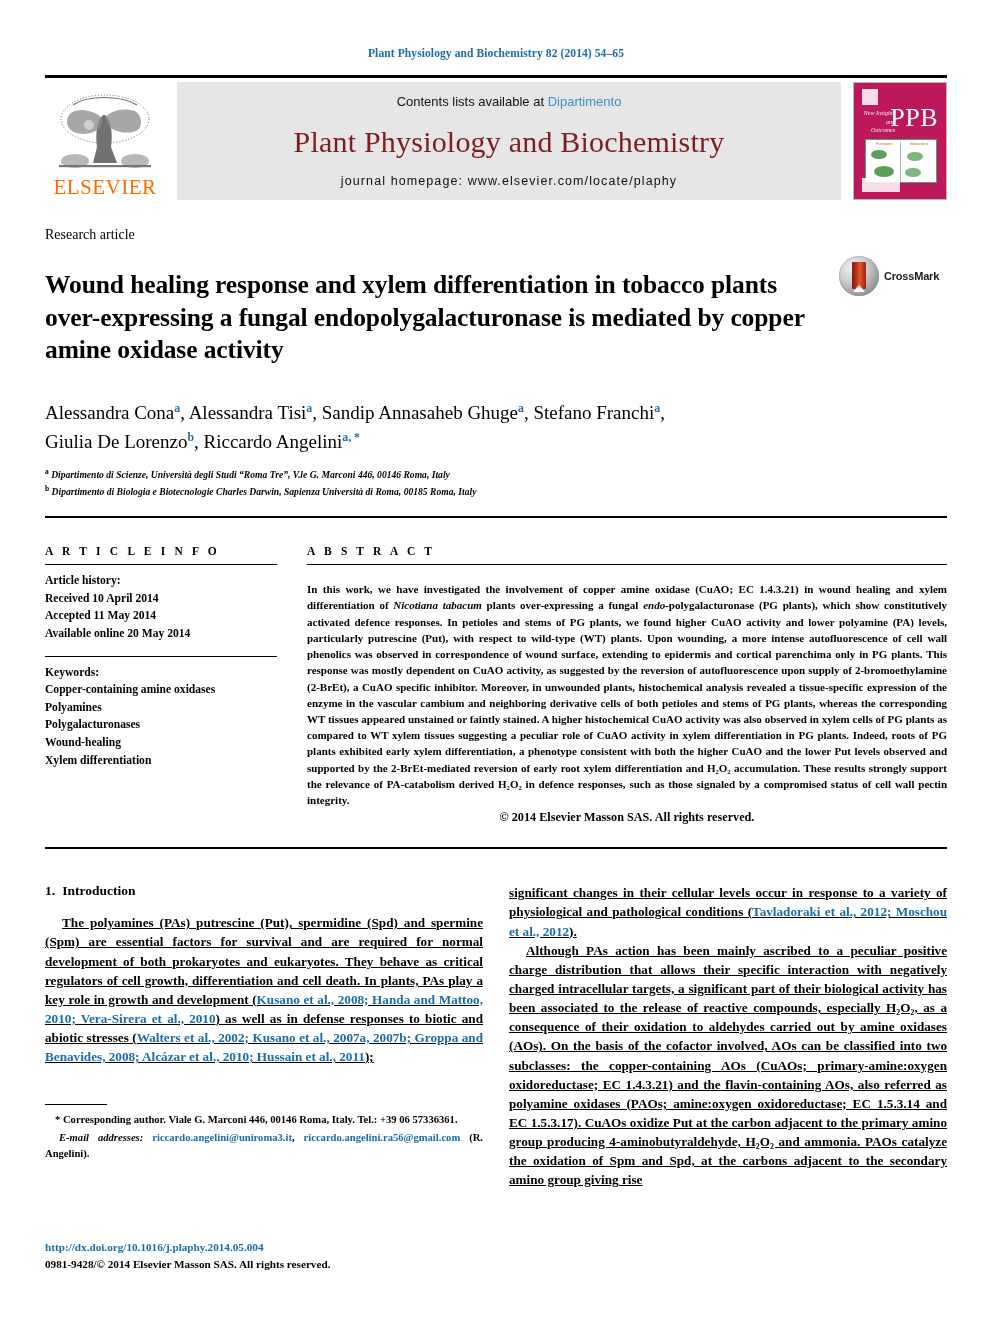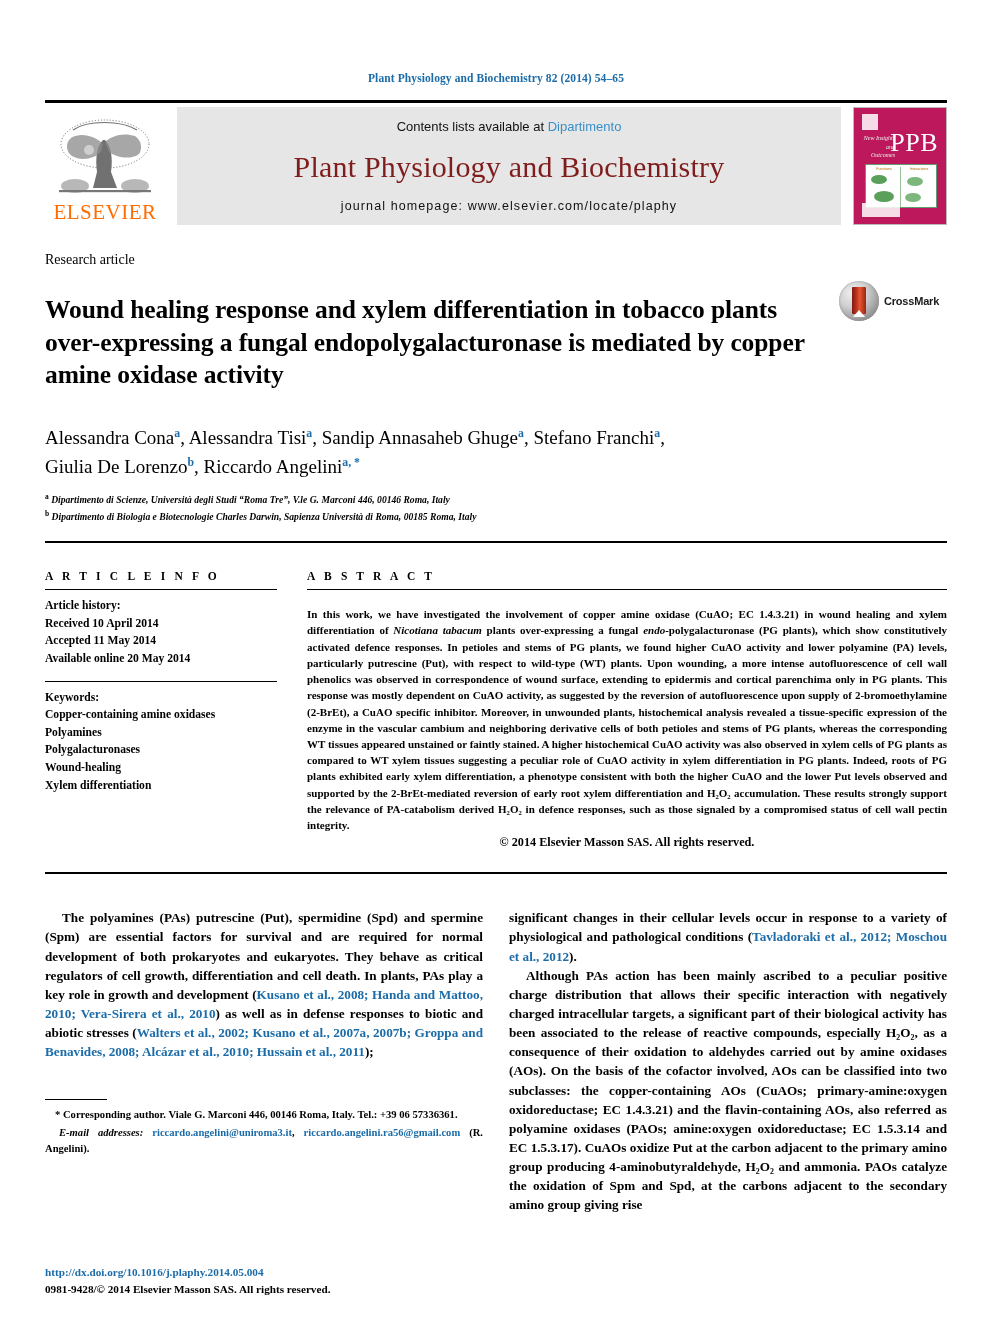--- a/index.html
+++ b/index.html
@@ -23,21 +23,21 @@
     padding: 0 45px;
   }
 
   
   .running-head {
     text-align: center;
     color: #1b6ca8;
     font-weight: bold;
     font-size: 11.5px;
     letter-spacing: .1px;
-    padding-top: 72px;
+    padding-top: 47px;
   }
 
   
   .rule-thick {
     border-top: 3px solid #000;
     margin-top: 16px;
   }
   .header-band {
     display: flex;
     align-items: stretch;
@@ -329,20 +329,21 @@
     font-family: "Liberation Serif", serif;
     margin-bottom: 14px;
   }
   .h2 .num { margin-right: 7px; }
   .para {
     font-size: 13.2px;
     line-height: 1.45;
     text-align: justify;
     font-weight: bold;
     font-family: "Liberation Serif", serif;
+    text-decoration: underline;
   }
   .para.indent { text-indent: 17px; }
   .cite { color: #1b6ca8; }
   .footnote-rule {
     border-top: 1.2px solid #000;
     width: 62px;
     margin: 38px 0 7px 0;
   }
   .footnote {
     font-size: 10.6px;
@@ -474,20 +475,23 @@
       <div class="abstract-body"><span>In this work, we have investigated the involvement of copper amine oxidase (CuAO; EC 1.4.3.21) in wound healing and xylem differentiation of </span><i>Nicotiana tabacum</i><span> plants over-expressing a fungal </span><i>endo-</i><span>polygalacturonase (PG plants), which show constitutively activated defence responses. In petioles and stems of PG plants, we found higher CuAO activity and lower polyamine (PA) levels, particularly putrescine (Put), with respect to wild-type (WT) plants. Upon wounding, a more intense autofluorescence of cell wall phenolics was observed in correspondence of wound surface, extending to epidermis and cortical parenchima only in PG plants. This response was mostly dependent on CuAO activity, as suggested by the reversion of autofluorescence upon supply of 2-bromoethylamine (2-BrEt), a CuAO specific inhibitor. Moreover, in unwounded plants, histochemical analysis revealed a tissue-specific expression of the enzyme in the vascular cambium and neighboring derivative cells of both petioles and stems of PG plants, whereas the corresponding WT tissues appeared unstained or faintly stained. A higher histochemical CuAO activity was also observed in xylem cells of PG plants as compared to WT xylem tissues suggesting a peculiar role of CuAO activity in xylem differentiation in PG plants. Indeed, roots of PG plants exhibited early xylem differentiation, a phenotype consistent with both the higher CuAO and the lower Put levels observed and supported by the 2-BrEt-mediated reversion of early root xylem differentiation and H₂O₂ accumulation. These results strongly support the relevance of PA-catabolism derived H₂O₂ in defence responses, such as those signaled by a compromised status of cell wall pectin integrity.</span></div>
       <div class="copyright">© 2014 Elsevier Masson SAS. All rights reserved.</div>
     </div>
   </div>
 
   <div class="rule-major" style="margin-top:22px;"></div>
 
   <div class="body-cols">
 
     <div class="bcol" style="height:390px;">
+      <div class="h2">
+        <span class="num">1.</span><span>Introduction</span>
+      </div>
       <p class="para indent" style="margin:0;"><span>The polyamines (PAs) putrescine (Put), spermidine (Spd) and spermine (Spm) are essential factors for survival and are required for normal development of both prokaryotes and eukaryotes. They behave as critical regulators of cell growth, differentiation and cell death. In plants, PAs play a key role in growth and development (</span><span class="cite">Kusano et al., 2008; Handa and Mattoo, 2010; Vera-Sirera et al., 2010</span><span>) as well as in defense responses to biotic and abiotic stresses (</span><span class="cite">Walters et al., 2002; Kusano et al., 2007a, 2007b; Groppa and Benavides, 2008; Alcázar et al., 2010; Hussain et al., 2011</span><span>);</span></p>
 
       <div class="footnote-rule"></div>
       <div class="footnote">
         <div style="text-indent:10px;"><span>*</span> <span>Corresponding author. Viale G. Marconi 446, 00146 Roma, Italy. Tel.: +39 06 57336361.</span></div>
         <div style="text-indent:14px; margin-top:2px;"><span class="lab">E-mail addresses:</span> <span class="link">riccardo.angelini@uniroma3.it</span><span>, </span><span class="link">riccardo.angelini.ra56@gmail.com</span><span> (R. Angelini).</span></div>
       </div>
 
       <div class="doi-block">
         <div class="doi">http://dx.doi.org/10.1016/j.plaphy.2014.05.004</div>

